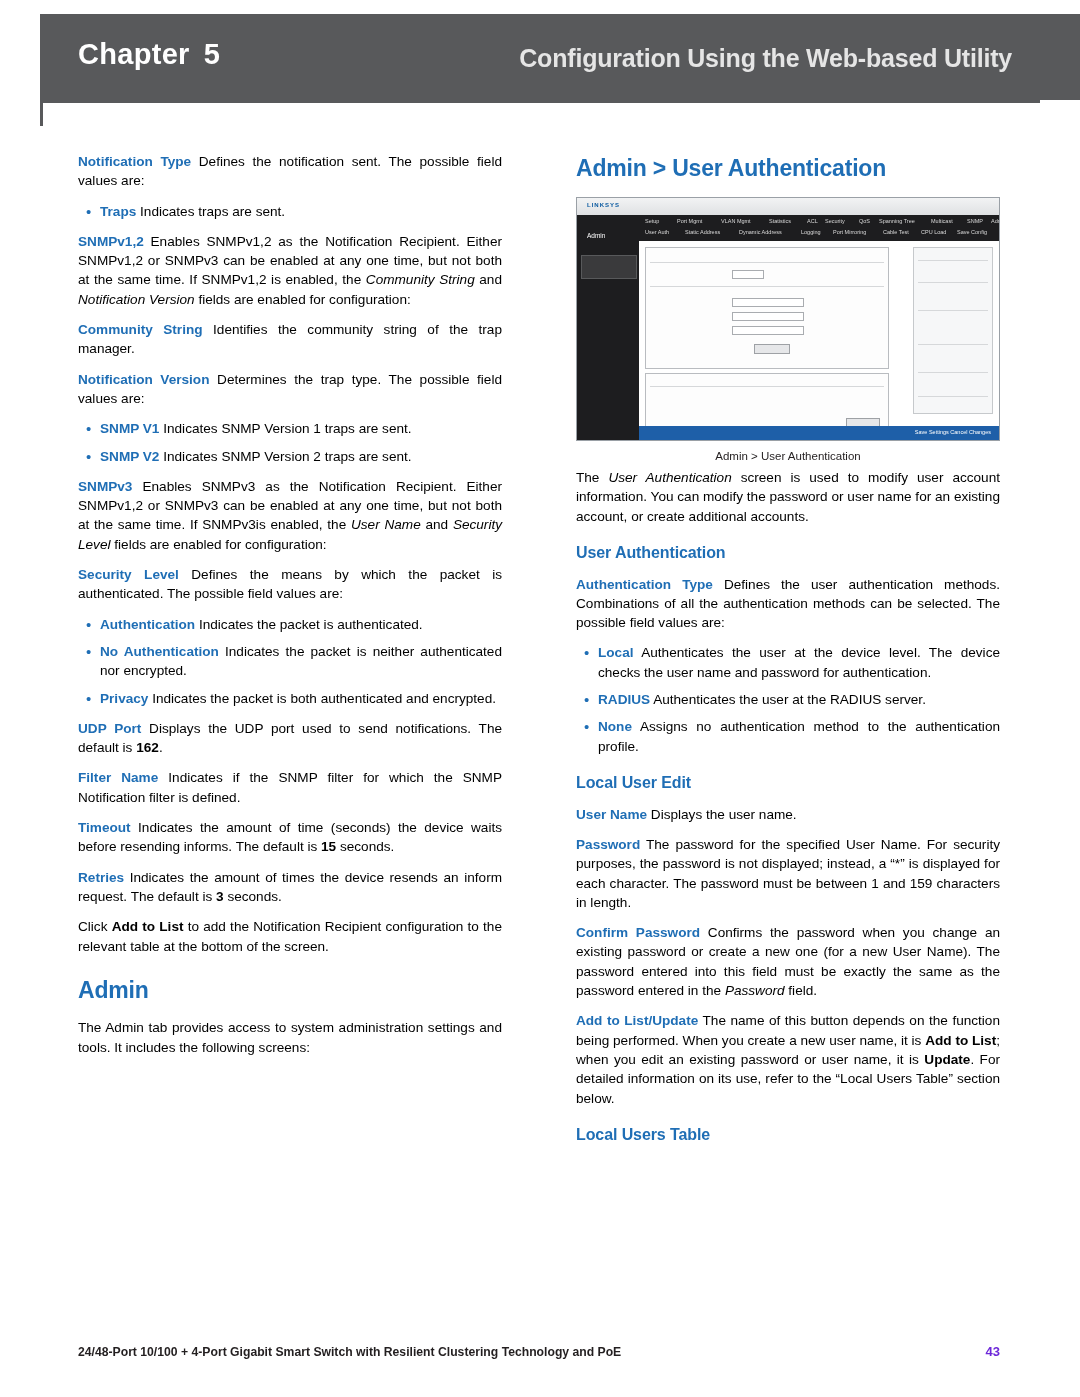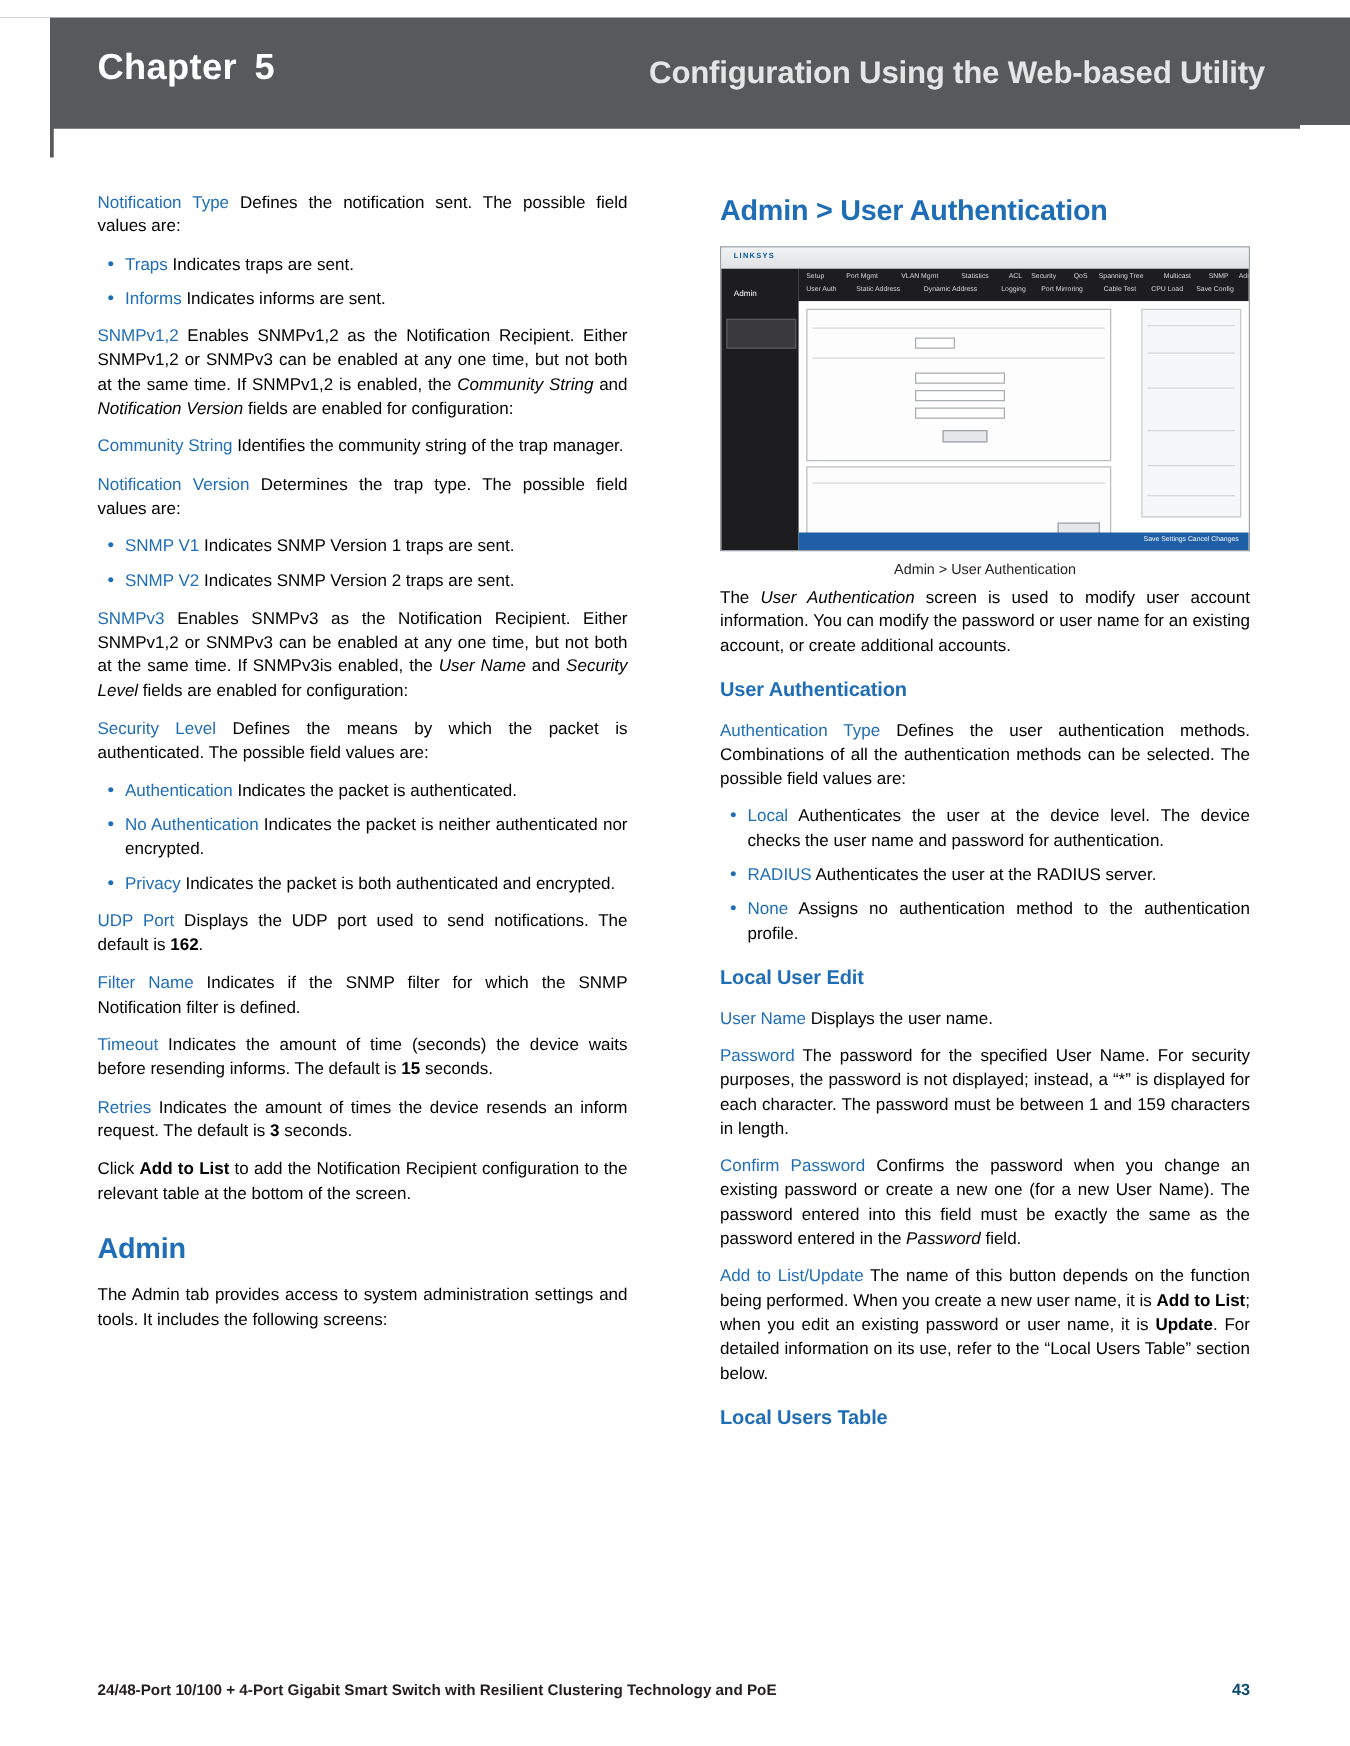--- a/index.html
+++ b/index.html
@@ -86,21 +86,21 @@
 
   p.para {
     margin: 0 0 11px 0;
     text-align: justify;
     text-justify: inter-word;
   }
   p.para:last-child { margin-bottom: 0; }
 
   .term {
     color: #1f6eb5;
-    font-weight: normal;
+    font-weight: bold;
   }
   .bold { font-weight: bold; }
   .ital { font-style: italic; }
 
   ul.bullets {
     margin: 0 0 11px 0;
     padding: 0;
     list-style: none;
   }
   ul.bullets li {
@@ -232,21 +232,21 @@
     justify-content: space-between;
   }
   .footer-text {
     font-size: 12.2px;
     font-weight: bold;
     color: #231f20;
   }
   .footer-page {
     font-size: 13px;
     font-weight: bold;
-    color: #0c4a6e;
+    color: #6d28d9;
   }
 </style>
 </head>
 <body>
 
 <div class="header">
   <div class="header-left-bar"></div>
   <div class="chapter-text">
     <span>Chapter</span><span class="chapter-num">5</span>
   </div>
@@ -256,21 +256,20 @@
 <div class="left-vert-rule"></div>
 
 <div class="col col-left">
 
   <p class="para">
     <span class="term">Notification Type</span><span> Defines the notification sent. The possible field values are:</span>
   </p>
 
   <ul class="bullets">
     <li><span class="term">Traps</span><span>  Indicates traps are sent.</span></li>
-    <li><span class="term">Informs</span><span>  Indicates informs are sent.</span></li>
   </ul>
 
   <p class="para">
     <span class="term">SNMPv1,2</span><span> Enables SNMPv1,2 as the Notification Recipient. Either SNMPv1,2 or SNMPv3 can be enabled at any one time, but not both at the same time. If SNMPv1,2 is enabled, the </span><span class="ital">Community String</span><span> and </span><span class="ital">Notification Version</span><span> fields are enabled for configuration:</span>
   </p>
 
   <p class="para">
     <span class="term">Community String</span><span>  Identifies the community string of the trap manager.</span>
   </p>
 

